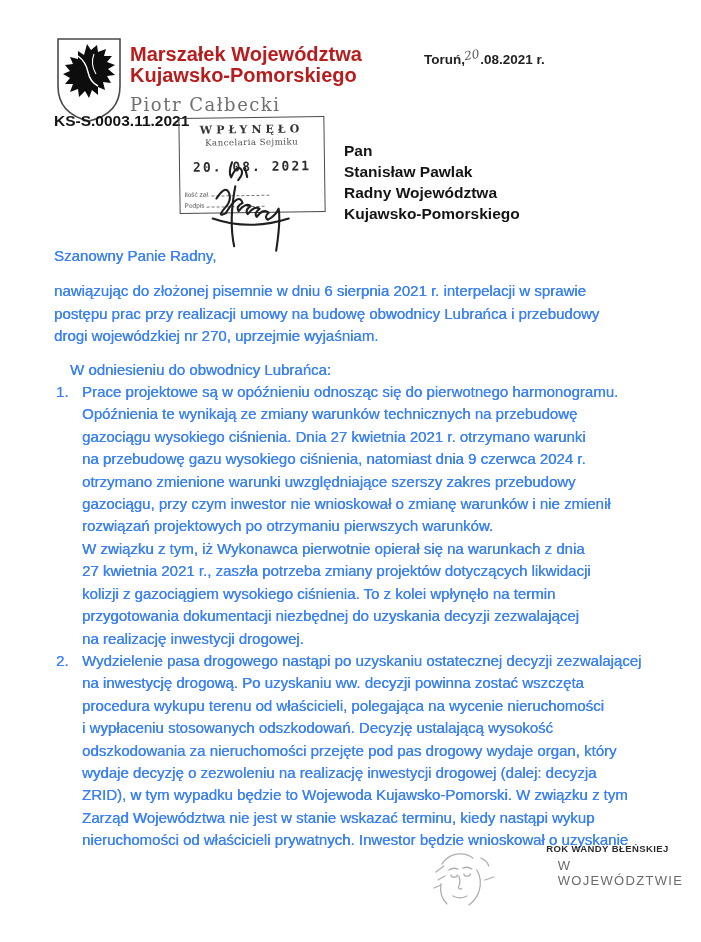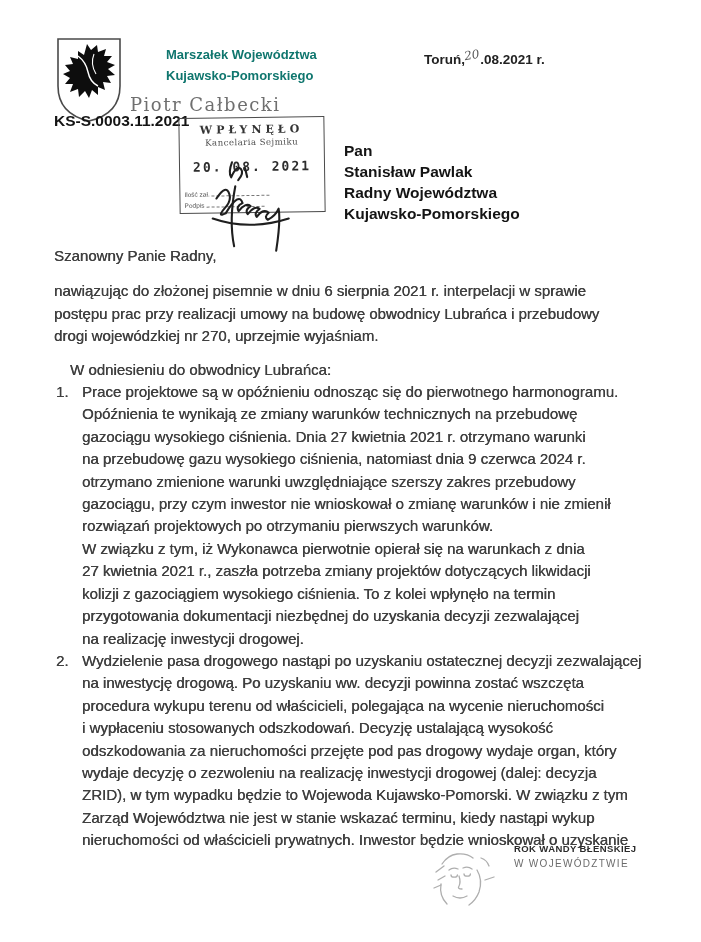--- a/index.html
+++ b/index.html
@@ -4,21 +4,21 @@
 <style>
   * { margin:0; padding:0; box-sizing:border-box; }
   html,body { background:#ffffff; }
   .page {
     position:relative; width:701px; height:942px; background:#ffffff;
     font-family:"Liberation Sans", sans-serif; color:#1b1b1b; overflow:hidden;
   }
   
   .coat { position:absolute; left:54px; top:36px; width:70px; height:88px; }
   .sender { position:absolute; left:130px; top:44px; }
-  .sender-line { font-weight:bold; font-size:13px; line-height:21px; color:#0f766e;margin-left:36px; }
+  .sender-line { font-weight:bold; font-size:20px; line-height:21px; color:#b91c1c; }
   .sender-name {
     font-family:"DejaVu Serif", serif; font-size:18px; color:#6f6f6f;
     letter-spacing:1.5px; margin-top:8px;
   }
   .dateline { position:absolute; left:424px; top:52px; font-size:13.5px; font-weight:bold; color:#222; }
   .date-day {
     display:inline-block; font-family:"DejaVu Serif", serif; font-style:italic;
     font-weight:normal; font-size:12px; color:#5a5a5a;
     transform:rotate(-10deg) translateY(-5px);
   }
@@ -45,39 +45,39 @@
   .stamp-field { margin-top:4px; white-space:nowrap; }
   .dotline { display:inline-block; width:58px; border-bottom:1px dashed #777; height:6px; }
   .signature { position:absolute; left:18px; top:38px; overflow:visible; }
 
   
   .recipient { position:absolute; left:344px; top:140px; font-weight:bold; font-size:15.5px; line-height:21px; color:#141414; }
 
   
   .body {
     position:absolute; left:54px; top:245px; width:632px;
-    font-size:15px; line-height:22.4px; color:#404040;
+    font-size:15px; line-height:22.4px; color:#3b82f6;
     text-shadow:0.3px 0 0 currentColor;
   }
   .body .line { white-space:nowrap; }
   .greeting { margin-bottom:13px; }
   .intro { margin-bottom:11px; }
   .heading { margin-left:16px; }
   .item { position:relative; padding-left:28px; }
   .item-number { position:absolute; left:2px; top:0; }
 
   
   .footer { position:absolute; left:428px; top:840px; display:flex; align-items:flex-start; }
   .portrait { margin-top:8px; }
   .footer-text { margin-left:8px; }
   .year { font-size:27px; font-weight:bold; letter-spacing:1px; line-height:28px; }
   .year-bold { color:#3e3e3e; }
   .year-light { color:#a8a8a8; }
   .footer-line1 { font-size:9.5px; font-weight:bold; color:#2b2b2b; letter-spacing:0.4px; margin-top:3px;text-align:center; }
-  .footer-line2 { font-size:10px; color:#6b6b6b; letter-spacing:1.3px; margin-top:4px; }
+  .footer-line2 { font-size:13px; color:#6b6b6b; letter-spacing:1.3px; margin-top:4px;margin-left:44px; }
 </style>
 </head>
 <body>
 
 <div class="page">
 
   <svg class="coat" viewBox="0 0 70 88" aria-hidden="true">
     <path d="M4,3 H66 V50 Q66,78 35,85 Q4,78 4,50 Z" fill="#ffffff" stroke="#4a4a4a" stroke-width="1.6"></path>
     <path fill="#0d0d0d" d="M33,8 l4,6 6,-5 1,7 8,-3 -2,7 8,0 -5,6 8,3 -7,4 7,6 -8,1 4,7 -8,-1 2,8 -7,-3 0,8 -6,-5 -3,8 -4,-7 -6,6 -1,-8 -8,3 3,-8 -8,0 5,-6 -7,-4 7,-3 -5,-6 8,-1 -3,-7 8,2 0,-8 6,4 z"></path>
     <path d="M24,20 q8,6 10,16 q2,10 10,14" stroke="#ffffff" stroke-width="1.4" fill="none"></path>

